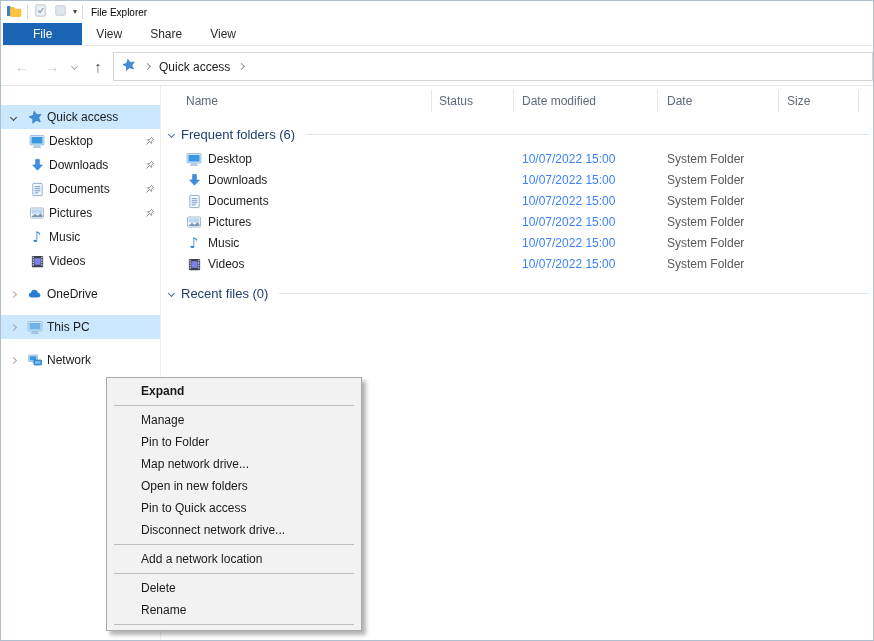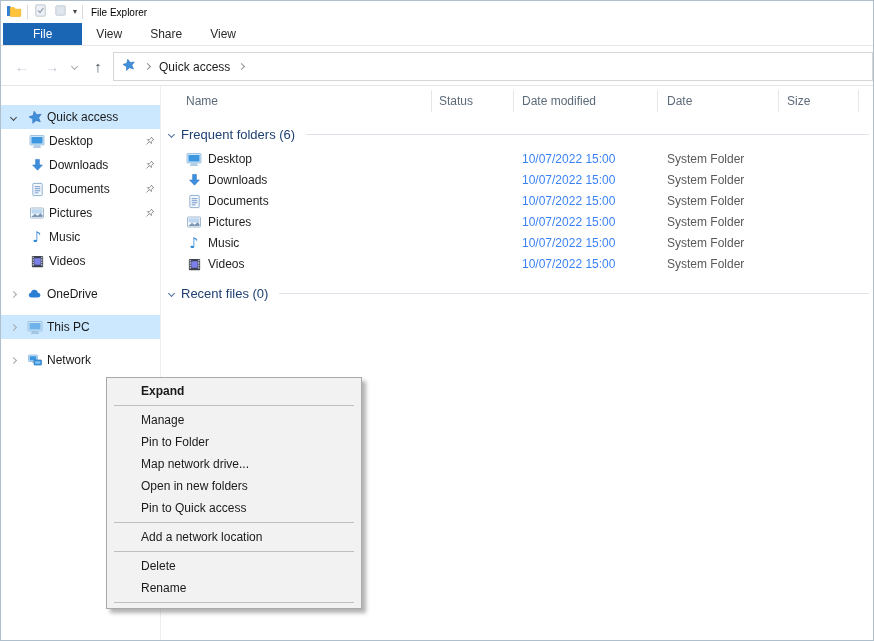--- a/index.html
+++ b/index.html
@@ -369,20 +369,21 @@
   </div>
 
   <div id="context-menu">
     <div class="menu-item bold">Expand</div>
     <div class="menu-sep"></div>
     <div class="menu-item">Manage</div>
     <div class="menu-item">Pin to Folder</div>
     <div class="menu-item">Map network drive...</div>
     <div class="menu-item">Open in new folders</div>
     <div class="menu-item">Pin to Quick access</div>
+    <div class="menu-item">Disconnect network drive...</div>
     <div class="menu-sep"></div>
     <div class="menu-item">Add a network location</div>
     <div class="menu-sep"></div>
     <div class="menu-item">Delete</div>
     <div class="menu-item">Rename</div>
     <div class="menu-sep"></div>
   </div>
 
 </div>
 

